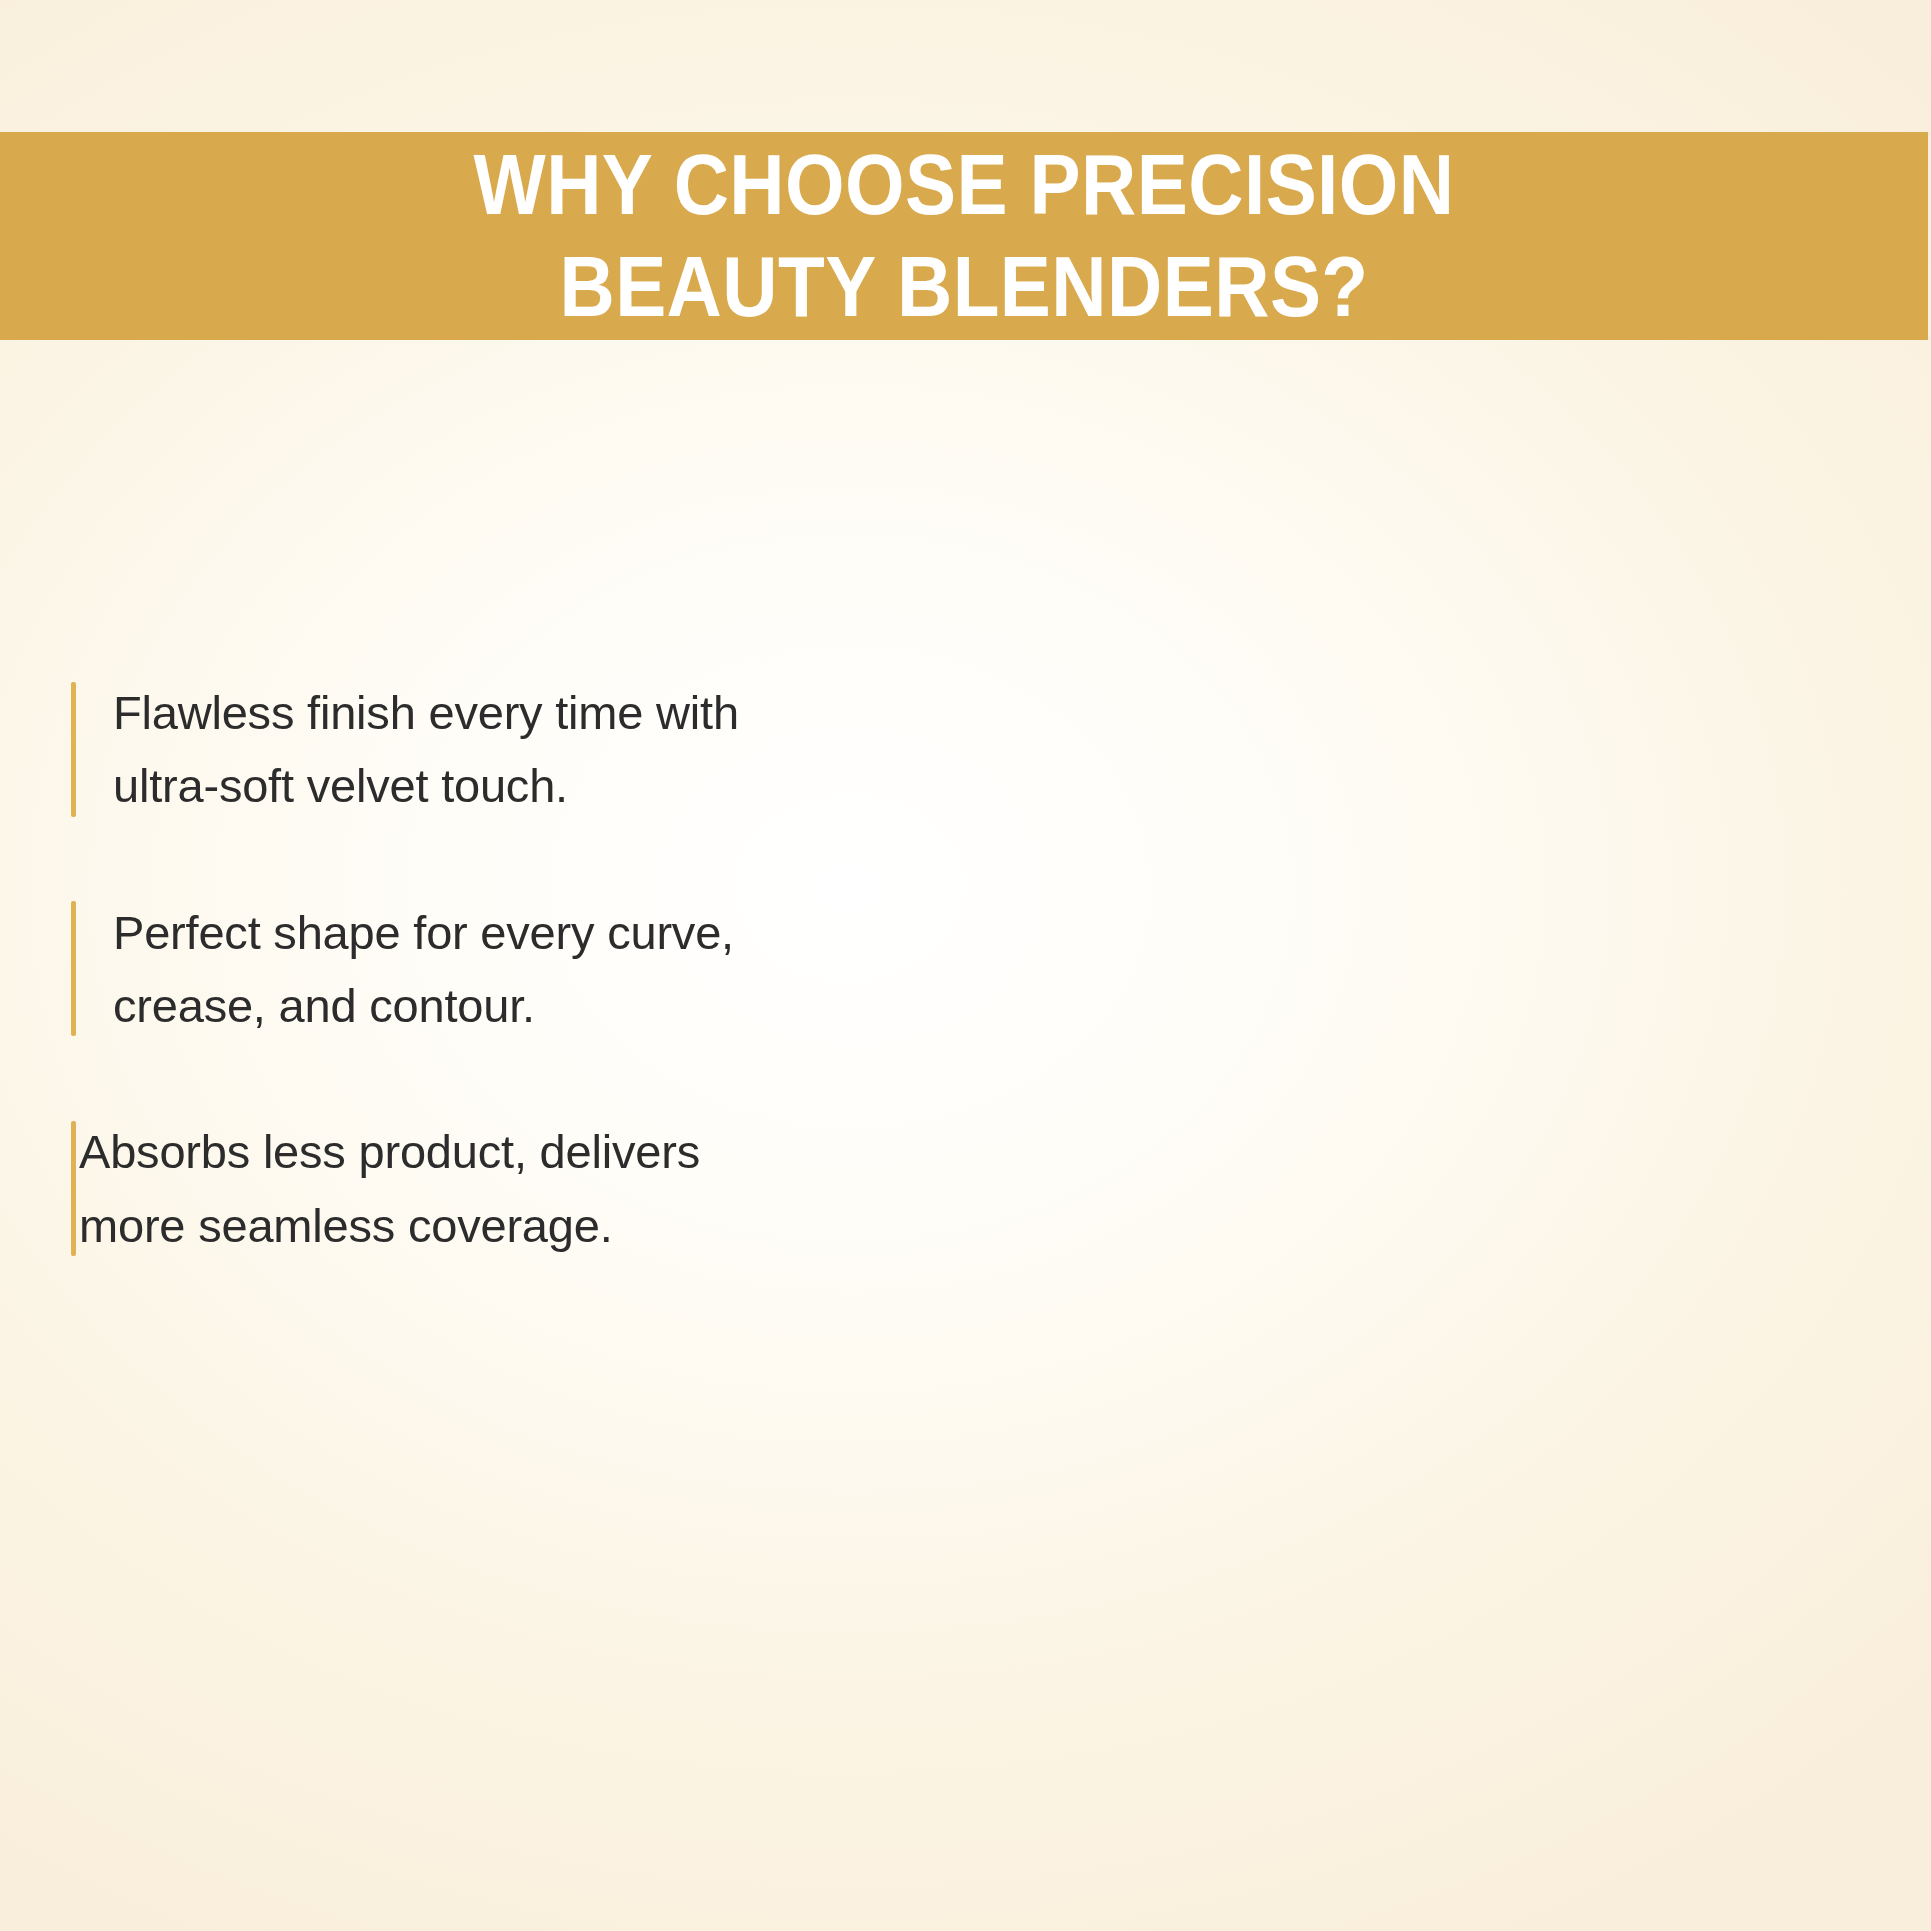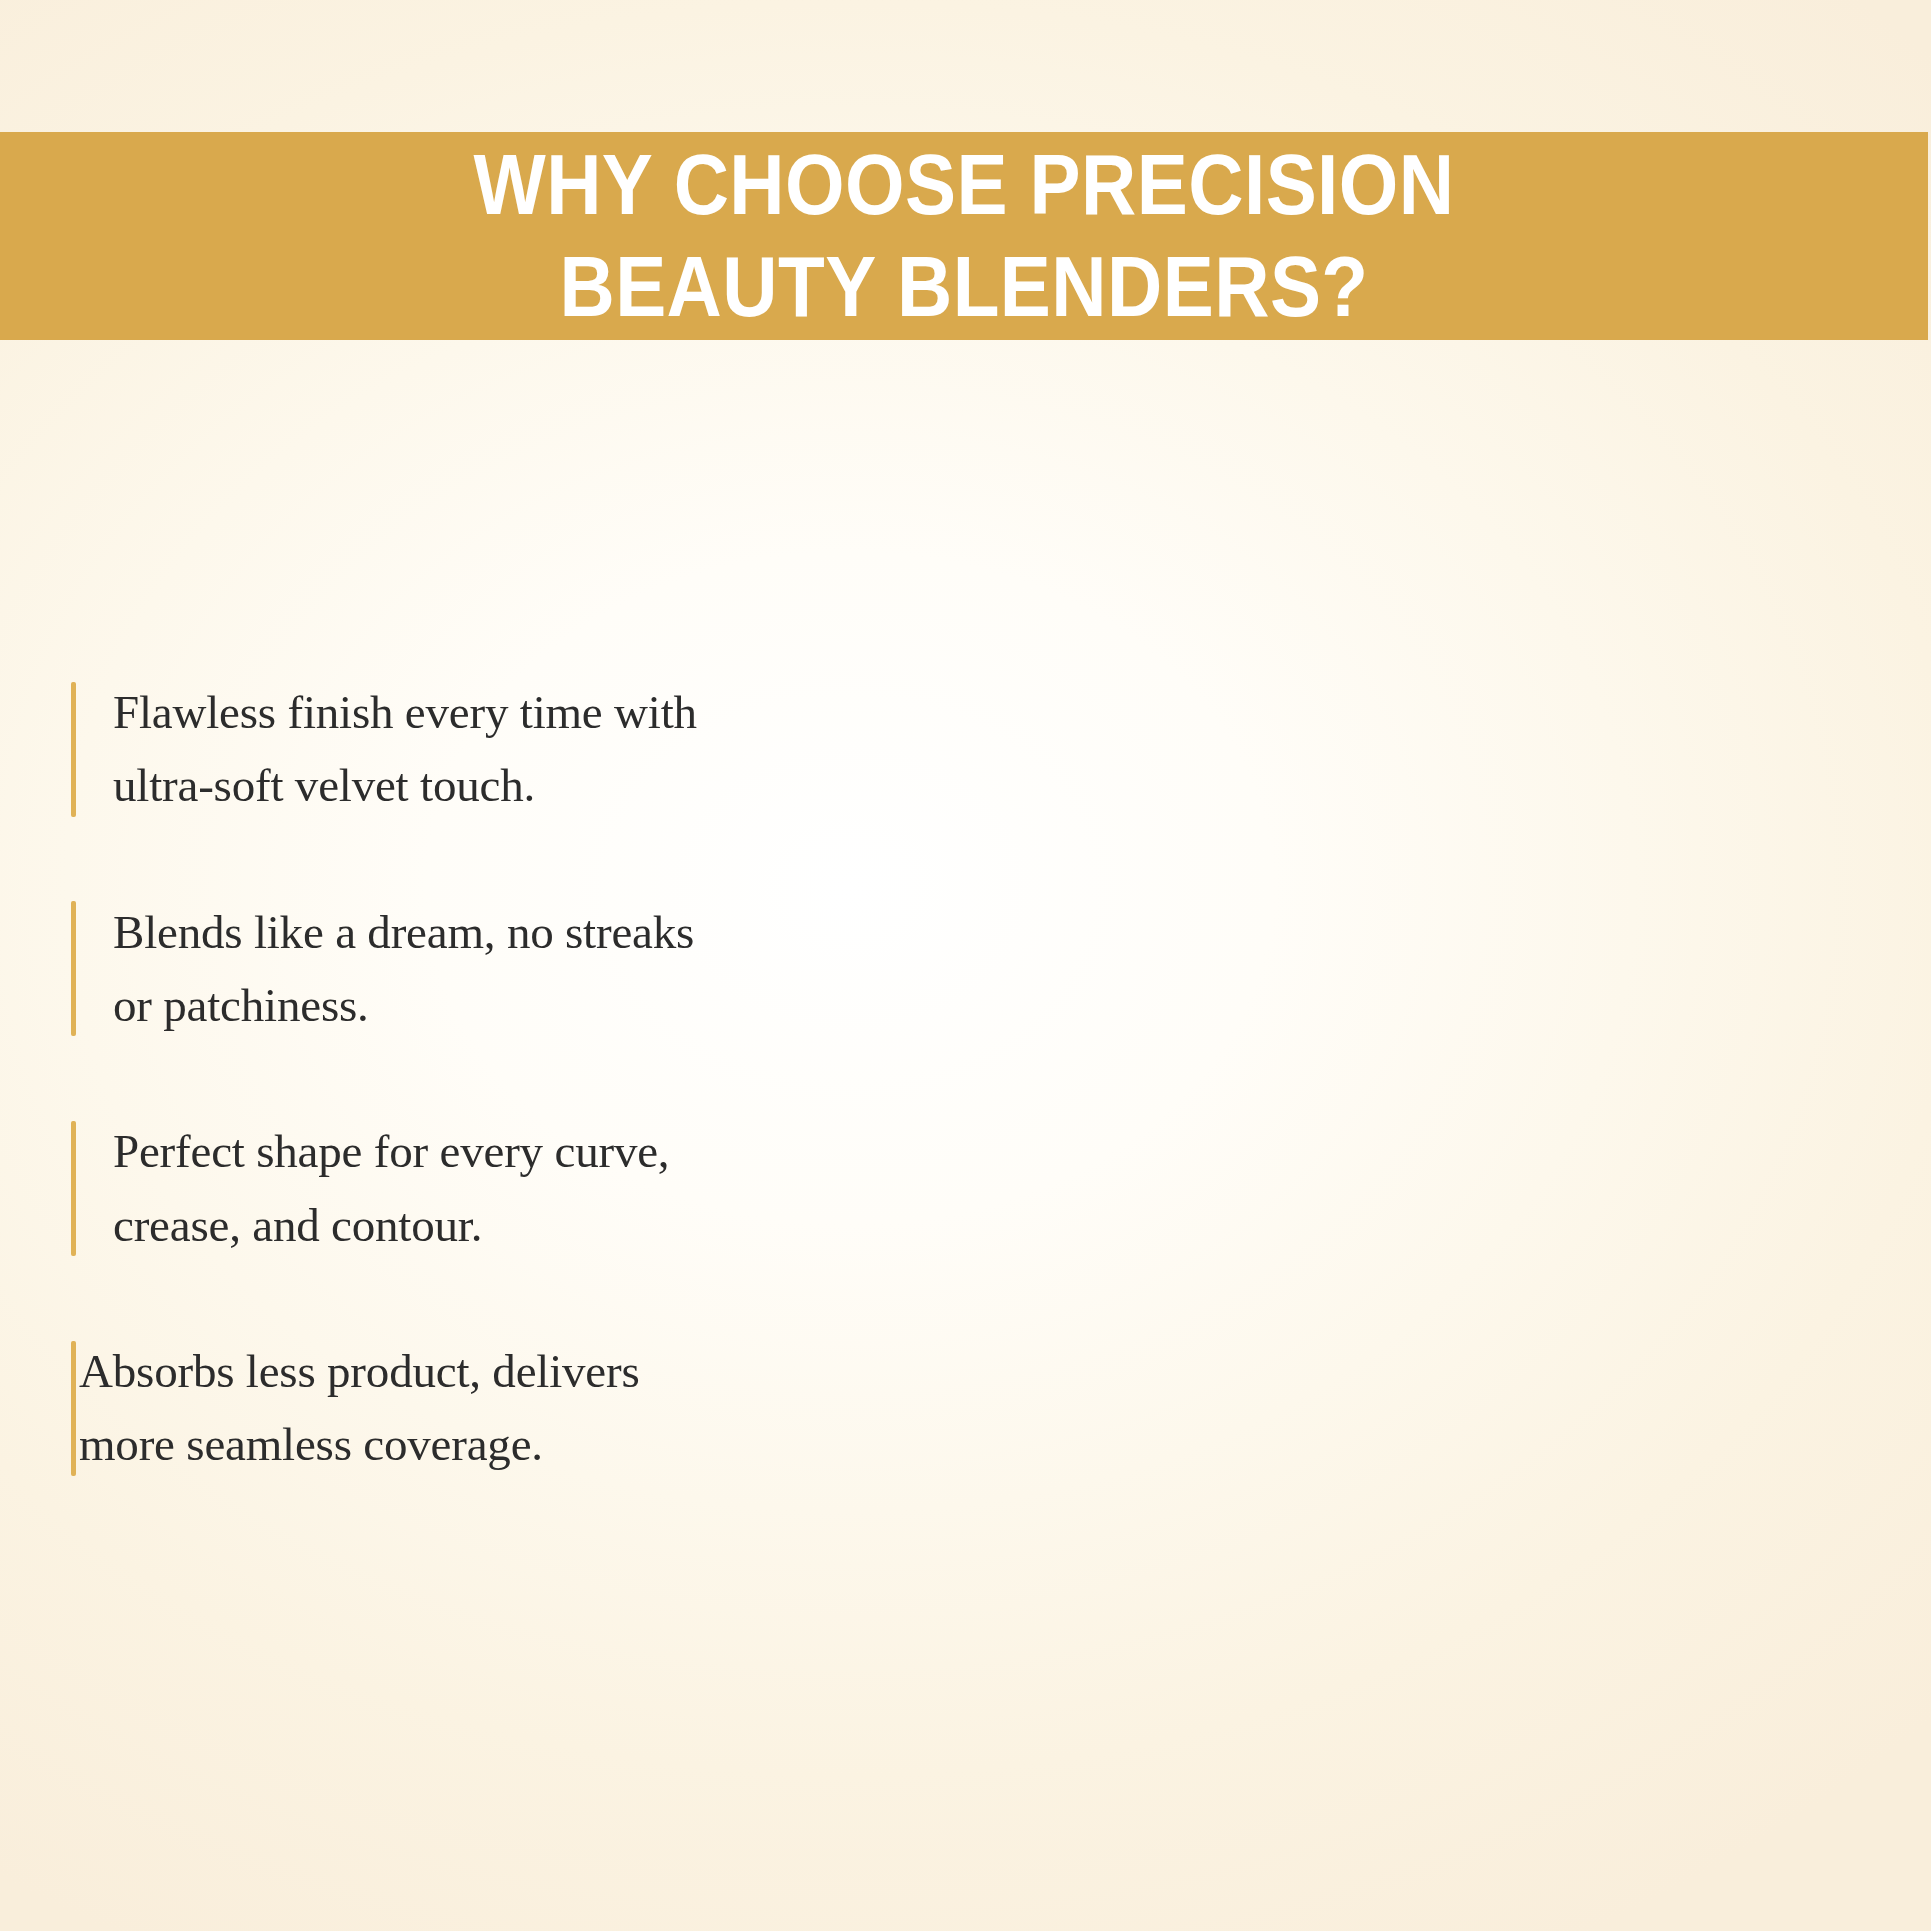--- a/index.html
+++ b/index.html
@@ -79,21 +79,21 @@
     left: 0;
     top: 5.8px;
     bottom: 5.8px;
     width: 4.8px;
     background: #e0b256;
     border-radius: 1.9px;
   }
   .benefit-text {
     margin: 0;
     color: #2c2c2c;
-    font-family: Liberation Serif, serif;
+    font-family: Liberation Sans, sans-serif;
     font-weight: 400;
     font-size: 47px;
     line-height: 1.56;
     letter-spacing: -0.2px;
     white-space: pre-line;
   }
 
   
   .sponge-stage {
     position: absolute;
@@ -238,25 +238,20 @@
   </div>
 
   <div class="benefits">
 
     <div class="benefit-item">
       <span class="benefit-accent"></span>
       <p class="benefit-text">Flawless finish every time with
 ultra-soft velvet touch.</p>
     </div>
 
-    <div class="benefit-item">
-      <span class="benefit-accent"></span>
-      <p class="benefit-text">Blends like a dream, no streaks
-or patchiness.</p>
-    </div>
 
     <div class="benefit-item">
       <span class="benefit-accent"></span>
       <p class="benefit-text">Perfect shape for every curve,
 crease, and contour.</p>
     </div>
 
     <div class="benefit-item">
       <span class="benefit-accent"></span>
       <p class="benefit-text">Absorbs less product, delivers

